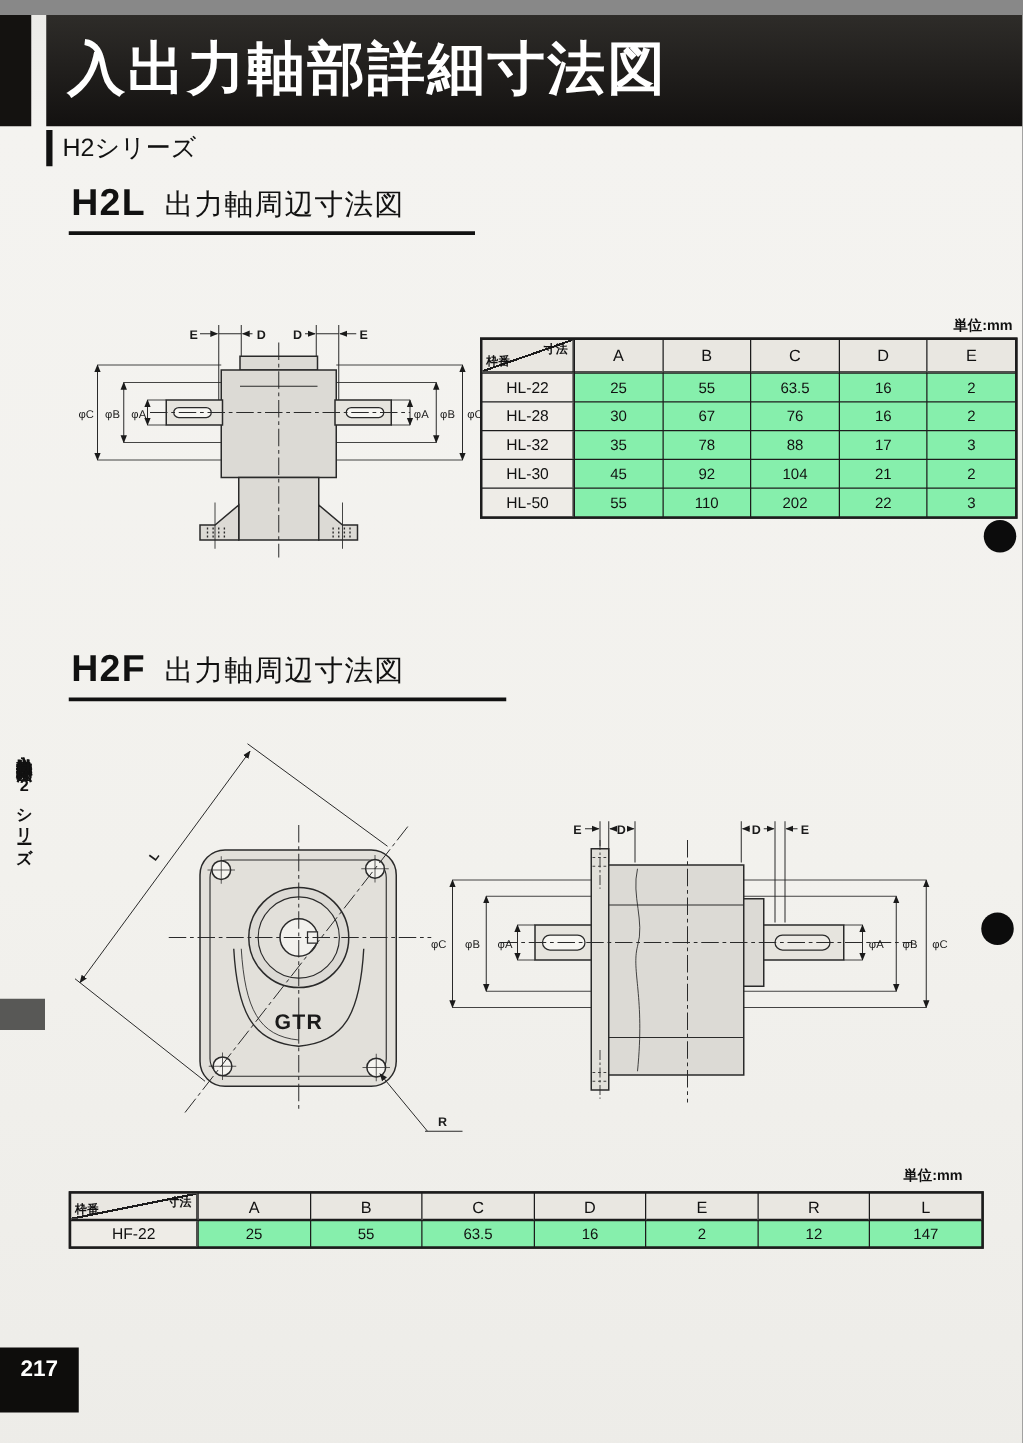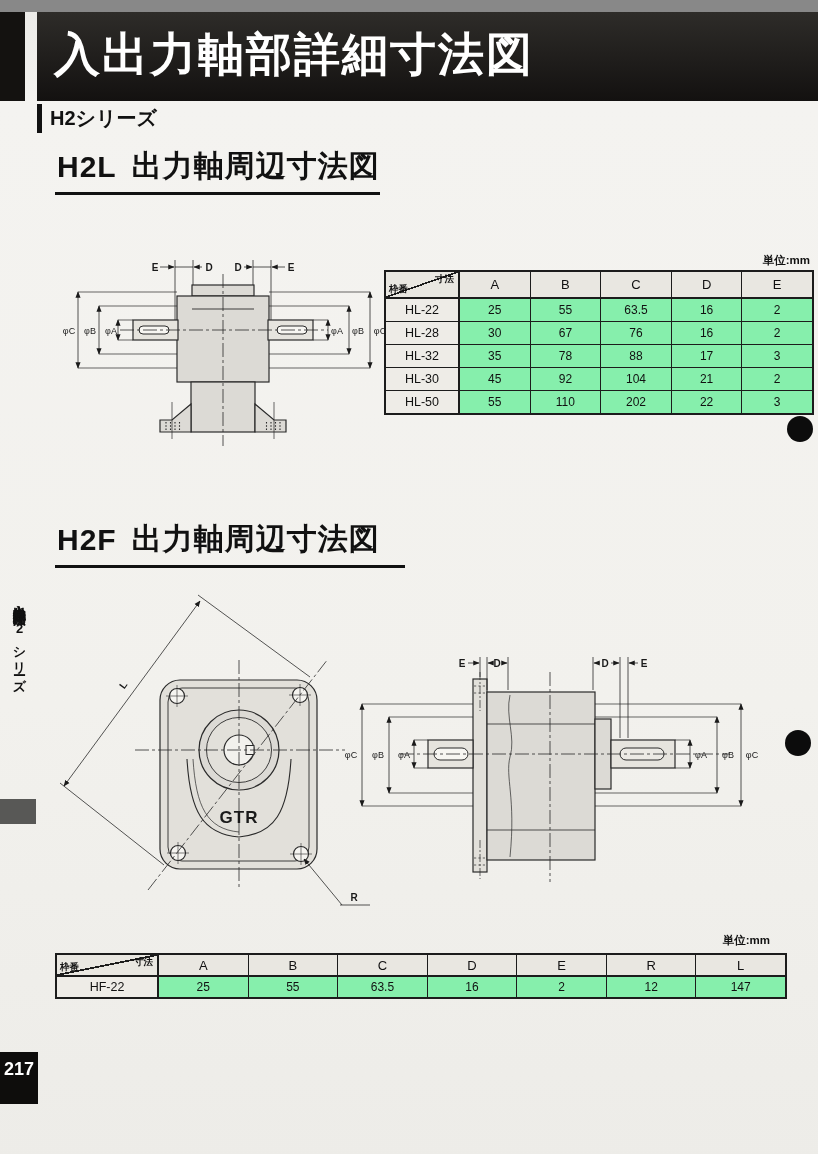--- a/index.html
+++ b/index.html
@@ -7,26 +7,26 @@
         background:linear-gradient(180deg,#ecebe8,#f4f3f0 8%,#f2f1ed 60%,#edece8);
         font-family:"Liberation Sans","DejaVu Sans",sans-serif;color:#111;}
   
   .corner-block{position:absolute;left:0;top:0;width:25px;height:89px;background:#141210;}
   .banner{position:absolute;left:37px;top:0;width:781px;height:89px;
           background:linear-gradient(#2e2c29,#131110);}
   .banner-title{position:absolute;left:17px;top:12px;font-size:46px;font-weight:bold;
           color:#fff;letter-spacing:2px;white-space:nowrap;}
   
   .series-bar{position:absolute;left:37px;top:92px;width:5px;height:29px;background:#111;}
-  .series{position:absolute;left:50px;top:93px;font-size:20px;font-weight:bold;}
+  .series{position:absolute;left:50px;top:93px;font-size:20px;font-weight:normal;}
   
   .sec-head{position:absolute;left:55px;display:flex;align-items:center;gap:15px;
             border-bottom:3px solid #111;padding:0 0 5px 2px;box-sizing:border-box;}
   .sec-head .code{font-size:30px;font-weight:bold;letter-spacing:1px;}
-  .sec-head .tt{font-size:30px;font-weight:bold;letter-spacing:1px;}
+  .sec-head .tt{font-size:23px;font-weight:normal;letter-spacing:1px;}
   .h2l-head{top:134px;width:325px;}
   .h2f-head{top:507px;width:350px;}
   
   .unit{position:absolute;font-size:11.5px;font-weight:bold;color:#111;}
   .u1{right:8px;top:241px;}
   .u2{right:48px;top:921px;}
   
   .dim-table{position:absolute;display:grid;gap:1px;background:#1c1c1c;border:2px solid #1c1c1c;}
   .t1{left:384px;top:258px;width:426px;grid-template-columns:73px repeat(5,1fr);
       grid-template-rows:26px repeat(5,22px);}
@@ -40,21 +40,21 @@
         border-bottom:1px solid #1c1c1c;
         background-image:linear-gradient(to bottom right,transparent calc(50% - 0.8px),
           #1c1c1c calc(50% - 0.8px),#1c1c1c calc(50% + 0.8px),transparent calc(50% + 0.8px));}
   .c-top{position:absolute;top:1px;right:4px;font-size:9.5px;font-weight:bold;}
   .c-bot{position:absolute;bottom:1px;left:3px;font-size:9.5px;font-weight:bold;}
   
   .side-tab{position:absolute;left:10px;top:582px;height:206px;writing-mode:vertical-rl;
             text-orientation:upright;font-size:13px;font-weight:bold;letter-spacing:1px;}
   .side-box{position:absolute;left:0;top:787px;width:36px;height:25px;background:#585856;}
   
-  .pagenum{position:absolute;left:0;top:1040px;width:38px;height:52px;background:#0e0d0c;
+  .pagenum{position:absolute;left:0;top:1066px;width:63px;height:52px;background:#0e0d0c;
            color:#fff;font-size:18px;font-weight:bold;display:flex;justify-content:center;
            padding-top:7px;box-sizing:border-box;}
   .dot{position:absolute;width:26px;height:26px;border-radius:50%;background:#0c0c0c;}
   .d1{left:787px;top:404px;} .d2{left:785px;top:718px;}
   
   .drw{position:absolute;}
   svg text{font-family:"Liberation Sans","DejaVu Sans",sans-serif;fill:#1a1a1a;}
 </style>
 </head>
 <body>

